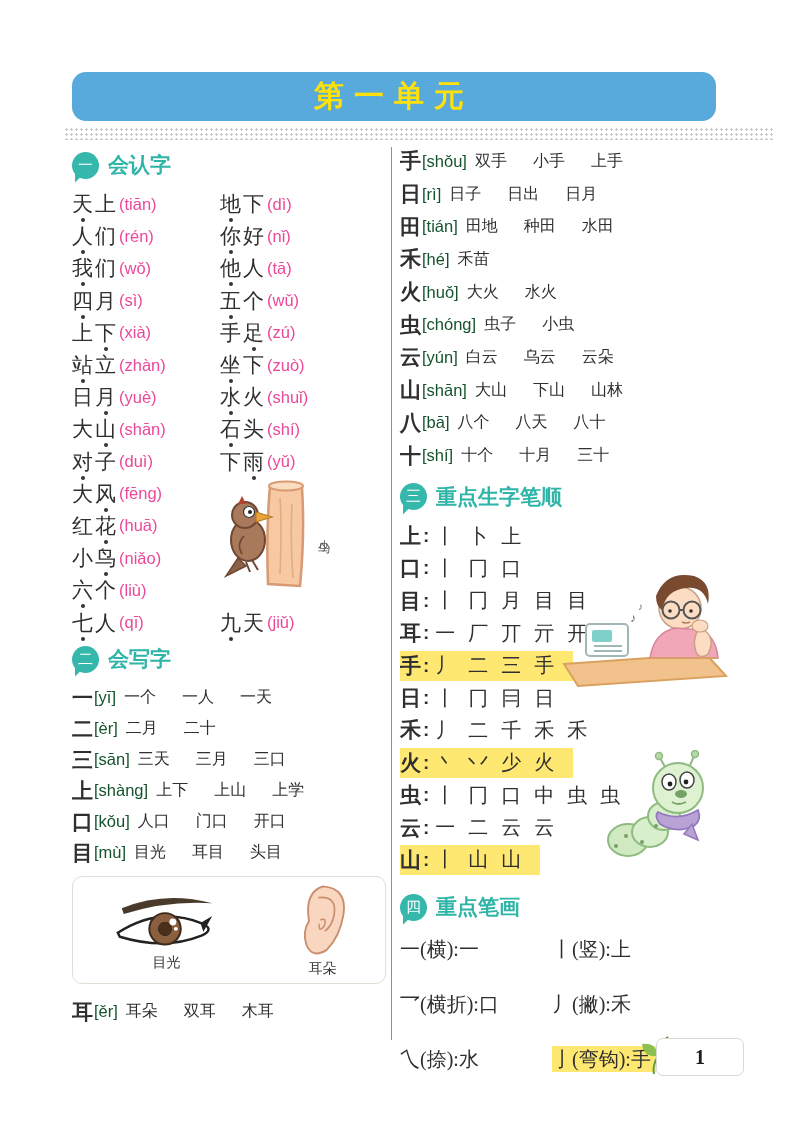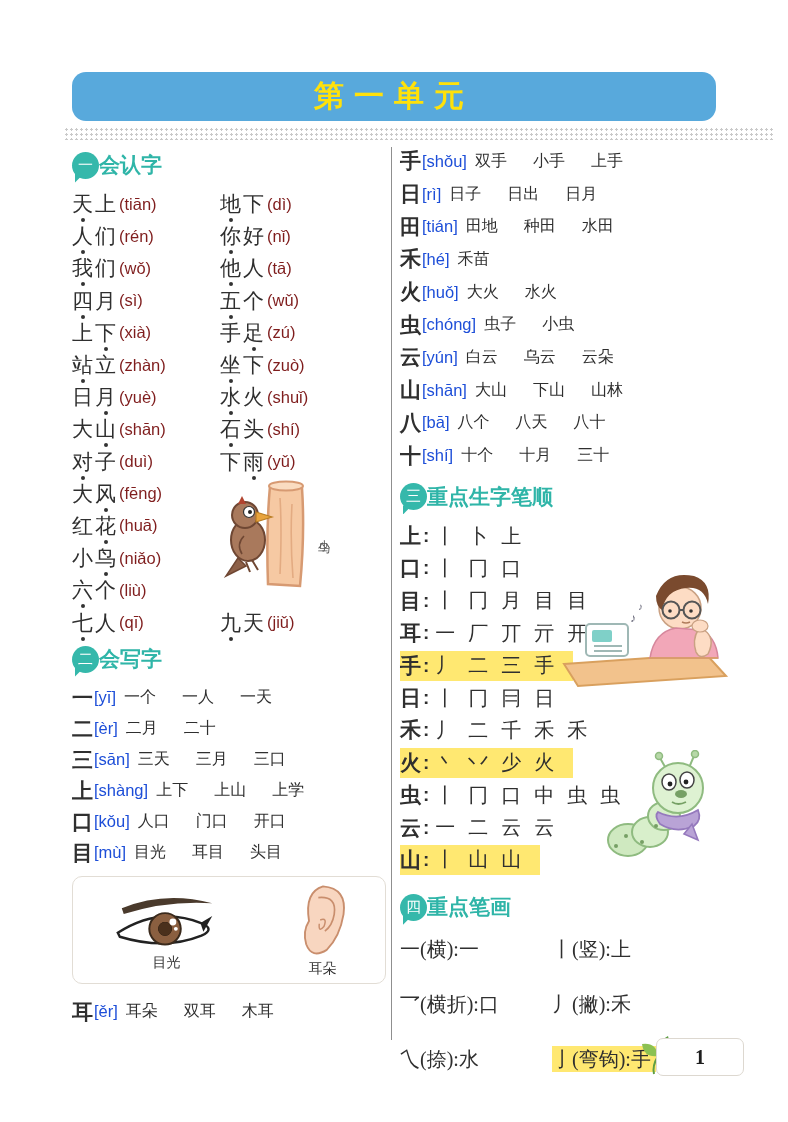--- a/index.html
+++ b/index.html
@@ -17,37 +17,37 @@
   
   .colL{position:absolute;left:72px;top:146px;width:316px;}
   .colR{position:absolute;left:400px;top:145px;width:338px;}
   
   .sec-head{display:flex;align-items:center;height:34px;margin:2px 0 6px 0;}
   .sec-icon{width:27px;height:27px;background:#35b8ab;border-radius:50%;color:#fff;
             font-size:15px;display:inline-flex;align-items:center;justify-content:center;
             position:relative;flex:0 0 27px;}
   .sec-icon::after{content:'';position:absolute;left:3px;bottom:-4px;width:9px;height:9px;
             background:#35b8ab;clip-path:polygon(0 0,100% 0,0 100%);}
-  .sec-title{font-size:21px;font-weight:700;color:#2fb5a8;}
+  .sec-title{font-size:21px;font-weight:700;color:#2fb5a8;margin-left:9px;}
   
   .s1-grid{position:relative;height:452px;}
   .s1-col{position:absolute;top:0;}
   .s1-col.a{left:0;}
   .s1-col.b{left:148px;}
   .entry{height:32.2px;display:flex;align-items:center;white-space:nowrap;}
   .entry.push-down{margin-top:128.8px;}
   .ch{position:relative;font-family:"Liberation Serif",serif;font-size:21px;margin-right:2px;}
   .ch.dotted::after{content:'';position:absolute;left:50%;bottom:-4px;width:4px;height:4px;
             border-radius:50%;background:#333;transform:translateX(-50%);}
-  .paren-pinyin{font-size:16.5px;color:#7f1d1d;margin-left:1px;}
+  .paren-pinyin{font-size:16.5px;color:#ec4899;margin-left:1px;}
   
   .wline{height:31px;display:flex;align-items:center;white-space:nowrap;}
   .colR .wline{height:32.7px;}
   .wl-head{font-family:"Liberation Serif",serif;font-weight:700;font-size:21px;}
-  .wl-pinyin{font-size:16.5px;color:#1d4ed8;margin:0 8px 0 1px;}
+  .wl-pinyin{font-size:16.5px;color:#14532d;margin:0 8px 0 1px;}
   .wl-word{font-family:Liberation Serif, serif;font-size:16px;margin-right:26px;}
   
   .sline{height:32.4px;display:flex;align-items:center;white-space:nowrap;}
   .sl-inner{display:inline-flex;align-items:center;padding:1px 6px 1px 0;}
   .sl-inner.hl{background:#ffe871;}
   .sl-head{font-family:"Liberation Serif",serif;font-weight:700;font-size:21px;}
   .sl-colon{font-size:19px;margin:0 6px 0 2px;font-weight:700;}
   .sl-step{font-family:"Liberation Serif",serif;font-size:20px;margin-right:13px;}
   
   .bh-grid{display:grid;grid-template-columns:152px auto;row-gap:28px;margin-top:12px;}

